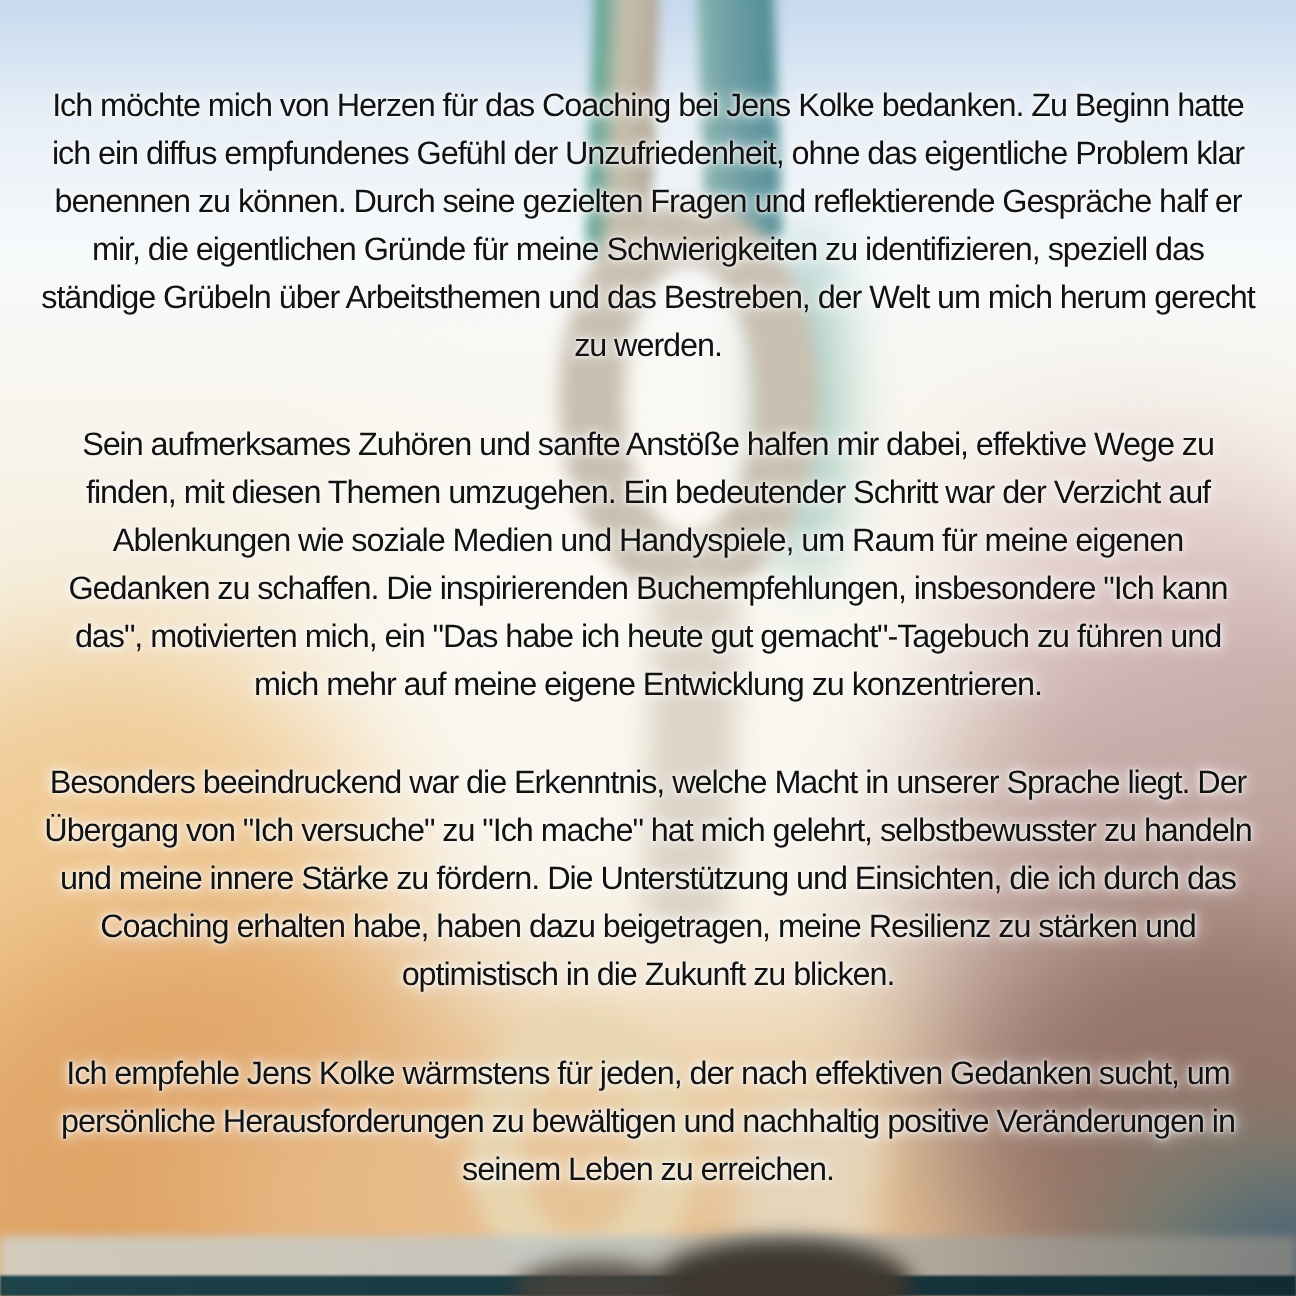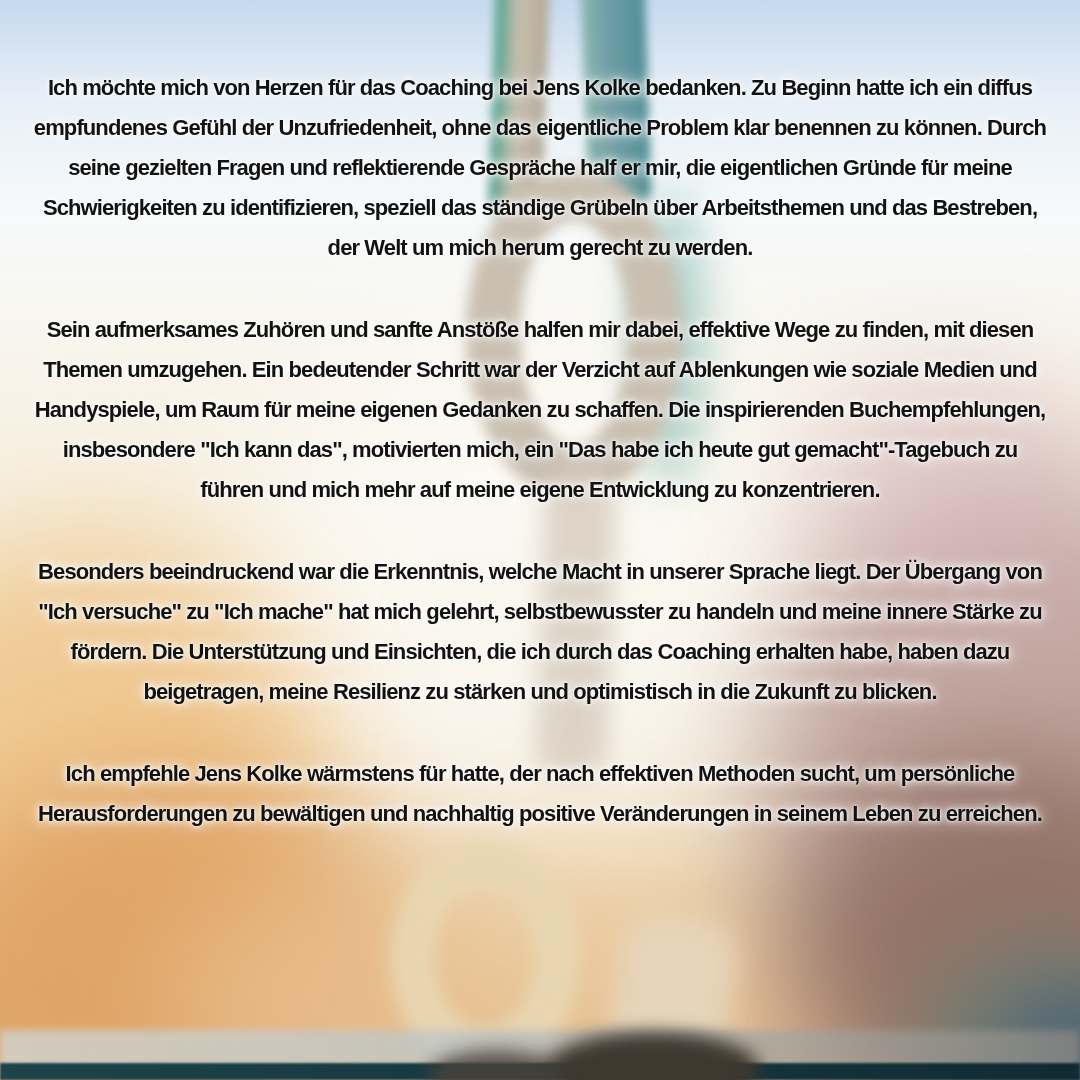--- a/index.html
+++ b/index.html
@@ -95,22 +95,22 @@
   .text-layer {
     position: absolute; inset: 0;
     display: flex; flex-direction: column;
     padding: 68px 28px 0 28px; box-sizing: border-box;
     gap: 42px;
   }
   .text-layer p {
     margin: 0 auto;
     max-width: 1014px;
     text-align: center;
-    font-size: 22px;
-    font-weight: bold;
+    font-size: 27px;
+    font-weight: normal;
     letter-spacing: -0.9px;
     line-height: 40px;
     color: #121212;
     text-shadow:
       0 0 3px rgba(255,255,255,.95),
       0 0 7px rgba(255,255,255,.9),
       0 0 14px rgba(255,255,255,.75),
       0 0 22px rgba(255,255,255,.55);
   }
 </style>
@@ -143,16 +143,16 @@
     <div class="horizon-strip"></div>
     <div class="water-band"></div>
     <div class="chain-piece chain-connector"></div>
     <div class="chain-piece chain-connector-2"></div>
   </div>
 
   <div class="text-layer">
     <p>Ich möchte mich von Herzen für das Coaching bei Jens Kolke bedanken. Zu Beginn hatte ich ein diffus empfundenes Gefühl der Unzufriedenheit, ohne das eigentliche Problem klar benennen zu können.  Durch seine gezielten Fragen und reflektierende Gespräche half er mir, die eigentlichen Gründe für meine Schwierigkeiten zu identifizieren, speziell das ständige Grübeln über Arbeitsthemen und das Bestreben, der Welt um mich herum gerecht zu werden.</p>
     <p>Sein aufmerksames Zuhören und sanfte Anstöße halfen mir dabei, effektive Wege zu finden, mit diesen Themen umzugehen. Ein bedeutender Schritt war der Verzicht auf Ablenkungen wie soziale Medien und Handyspiele, um Raum für meine eigenen Gedanken zu schaffen. Die inspirierenden Buchempfehlungen, insbesondere "Ich kann das", motivierten mich, ein "Das habe ich heute gut gemacht"-Tagebuch zu führen und mich mehr auf meine eigene Entwicklung zu konzentrieren.</p>
     <p>Besonders beeindruckend war die Erkenntnis, welche Macht in unserer Sprache liegt. Der Übergang von "Ich versuche" zu "Ich mache" hat mich gelehrt, selbstbewusster zu handeln und meine innere Stärke zu fördern. Die Unterstützung und Einsichten, die ich durch das Coaching erhalten habe, haben dazu beigetragen, meine Resilienz zu stärken und optimistisch in die Zukunft zu blicken.</p>
-    <p>Ich empfehle Jens Kolke wärmstens für hatte, der nach effektiven Methoden sucht, um persönliche Herausforderungen zu bewältigen und nachhaltig positive Veränderungen in seinem Leben zu erreichen.</p>
+    <p>Ich empfehle Jens Kolke wärmstens für jeden, der nach effektiven Gedanken sucht, um persönliche Herausforderungen zu bewältigen und nachhaltig positive Veränderungen in seinem Leben zu erreichen.</p>
   </div>
 
 </div>
 
 </body></html>

